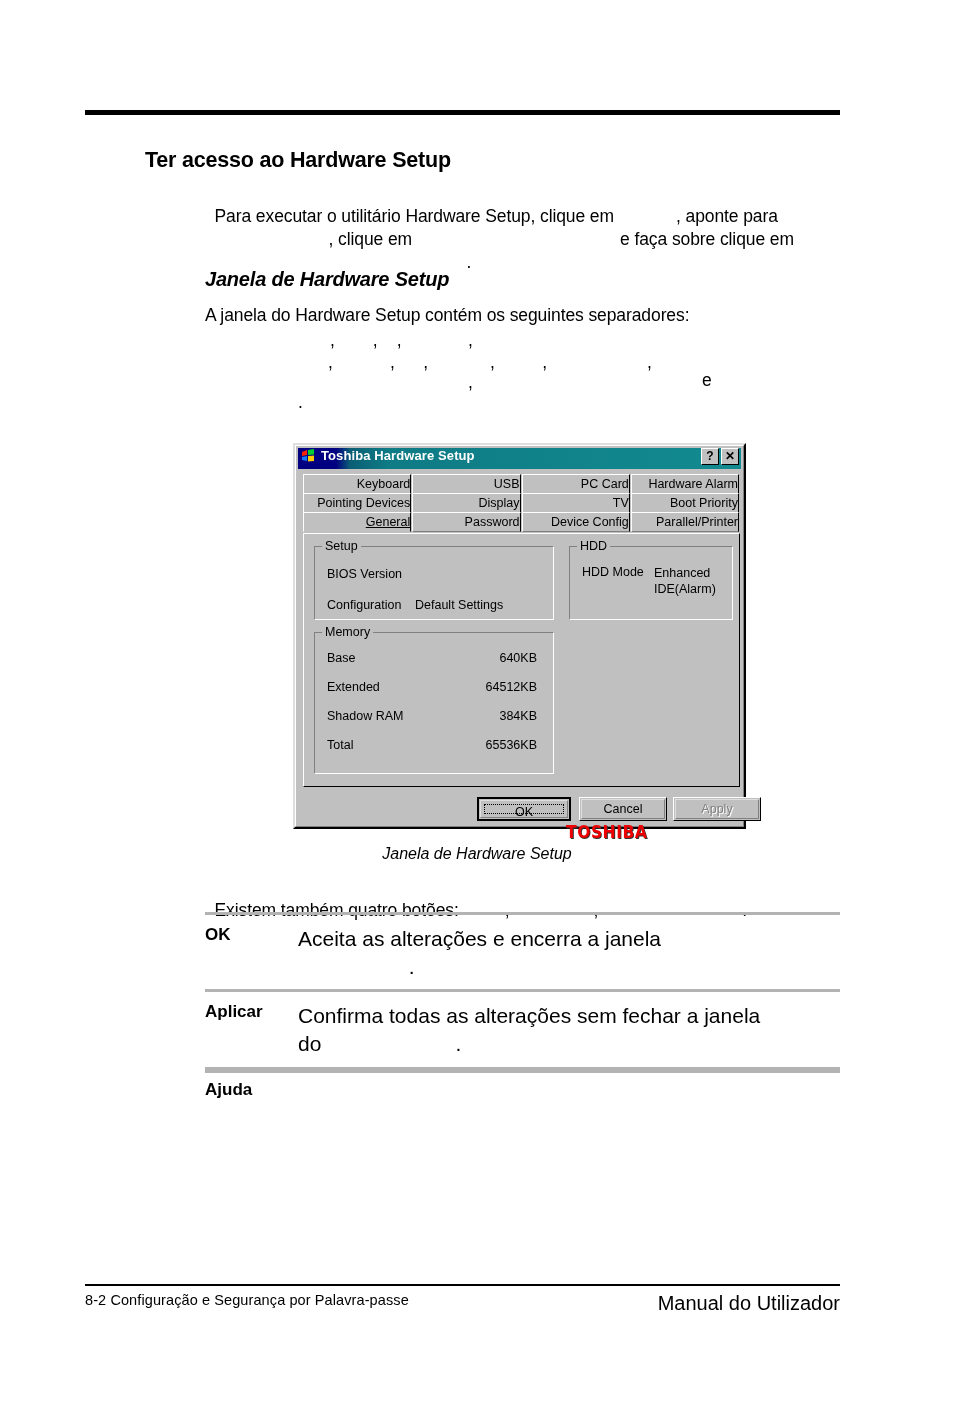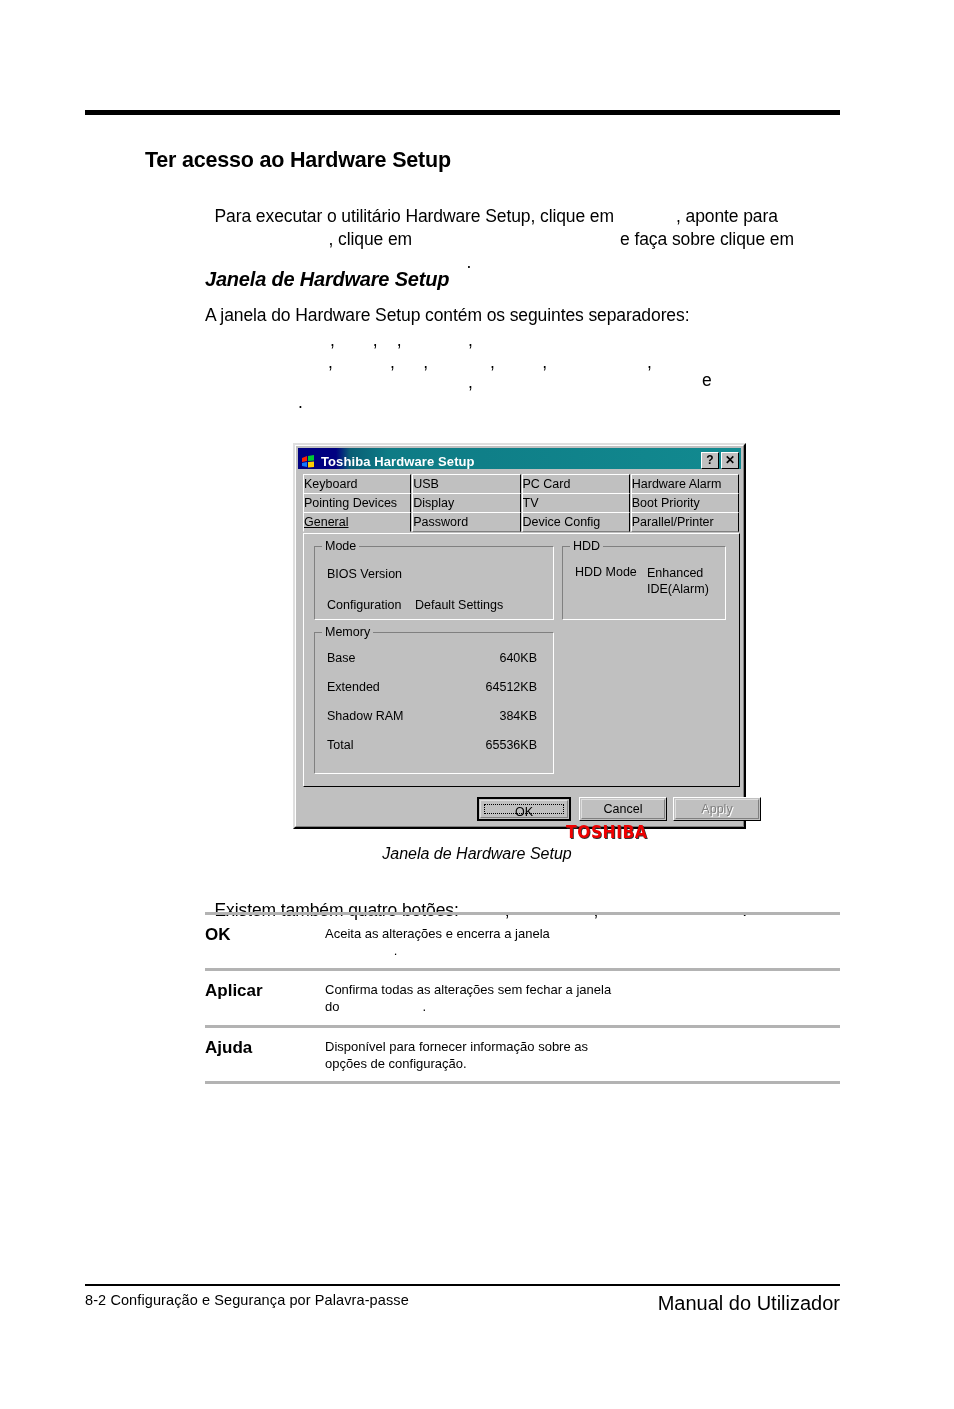--- a/index.html
+++ b/index.html
@@ -88,23 +88,23 @@
     border-top: 3px solid #b3b3b3;
   }
   .defrow.last { border-bottom: 3px solid #b3b3b3; }
   .defterm {
     position: absolute;
     left: 0; top: 10px;
     font-size: 17px;
     font-weight: bold;
   }
   .defdesc {
-    margin-left: 120px;
+    margin-left: 93px;
     padding: 10px 0 9px 0;
-    font-size: 13px;
+    font-size: 21px;
     line-height: 1.32;
     white-space: pre-wrap;
   }
 
   
   .dlg {
     position: absolute;
     left: 293px; top: 443px;
     width: 453px; height: 386px;
     background: #c0c0c0;
@@ -126,21 +126,21 @@
 
   .titlebar {
     position: absolute;
     left: 3px; top: 3px; right: 3px;
     height: 21px;
     background: linear-gradient(to right,
         #000080 0px, #000080 38px,
         #0a5e75 52px, #0e7b85 90px,
         #128a90 100%);
     display: flex;
-    align-items: flex-end;
+    align-items: flex-start;
   }
   .tb-title {
     color: #ffffff;
     font-size: 13px;
     font-weight: bold;
     margin-left: 5px;
     letter-spacing: 0.1px;
     white-space: nowrap;
   }
   .tb-icon {
@@ -181,21 +181,21 @@
   }
   .tab {
     flex: 1 1 0;
     margin-right: 1px;
     background: #c0c0c0;
     border-top: 1px solid #ffffff;
     border-left: 1px solid #ffffff;
     border-right: 1px solid #000000;
     border-bottom: 1px solid #808080;
     box-sizing: border-box;
-    text-align: left;
+    text-align: right;
     font-size: 12.5px;
     line-height: 18px;
     color: #000000;
     white-space: nowrap;
     overflow: hidden;
   }
   .tab.selected {
     border-bottom: 1px solid #c0c0c0;
     background: #c0c0c0;
     position: relative;
@@ -368,27 +368,27 @@
       <div class="tab selected">General</div>
       <div class="tab">Password</div>
       <div class="tab">Device Config</div>
       <div class="tab">Parallel/Printer</div>
     </div>
   </div>
 
   <div class="panel">
 
     <div class="group" style="left:10px; top:12px; width:240px; height:74px;">
-      <span class="glabel">Mode</span>
+      <span class="glabel">Setup</span>
       <span class="grow" style="left:12px; top:20px;">BIOS Version</span>
       <span class="grow" style="left:12px; top:51px;">Configuration</span>
       <span class="grow" style="left:100px; top:51px;">Default Settings</span>
     </div>
 
-    <div class="group" style="left:258px; top:12px; width:164px; height:74px;">
+    <div class="group" style="left:265px; top:12px; width:164px; height:74px;">
       <span class="glabel">HDD</span>
       <span class="grow" style="left:12px; top:18px;">HDD Mode</span>
       <span class="grow" style="left:84px; top:18px; line-height:16px;">Enhanced
 IDE(Alarm)</span>
     </div>
 
     <div class="group" style="left:10px; top:98px; width:240px; height:142px;">
       <span class="glabel">Memory</span>
       <span class="grow" style="left:12px; top:18px;">Base</span>
       <span class="grow" style="left:12px; top:47px;">Extended</span>
@@ -430,20 +430,18 @@
     <div class="defdesc">Aceita as alterações e encerra a janela
                    .</div>
   </div>
   <div class="defrow">
     <span class="defterm">Aplicar</span>
     <div class="defdesc">Confirma todas as alterações sem fechar a janela
 do                       .</div>
   </div>
   <div class="defrow last">
     <span class="defterm">Ajuda</span>
-    <div class="defdesc">Disponível para fornecer informação sobre as
-opções de configuração.</div>
   </div>
 </div>
 
 <div class="page-rule-bottom"></div>
 <div class="footer-left">8-2  Configuração e Segurança por Palavra-passe</div>
 <div class="footer-right">Manual do Utilizador</div>
 
 </body></html>

